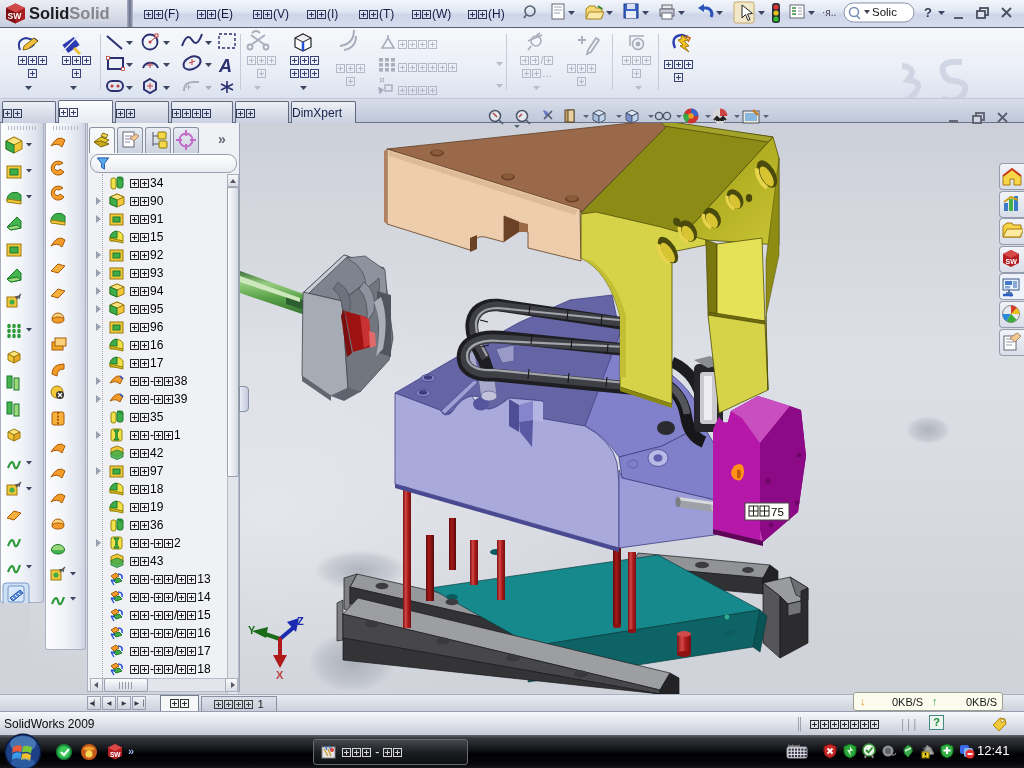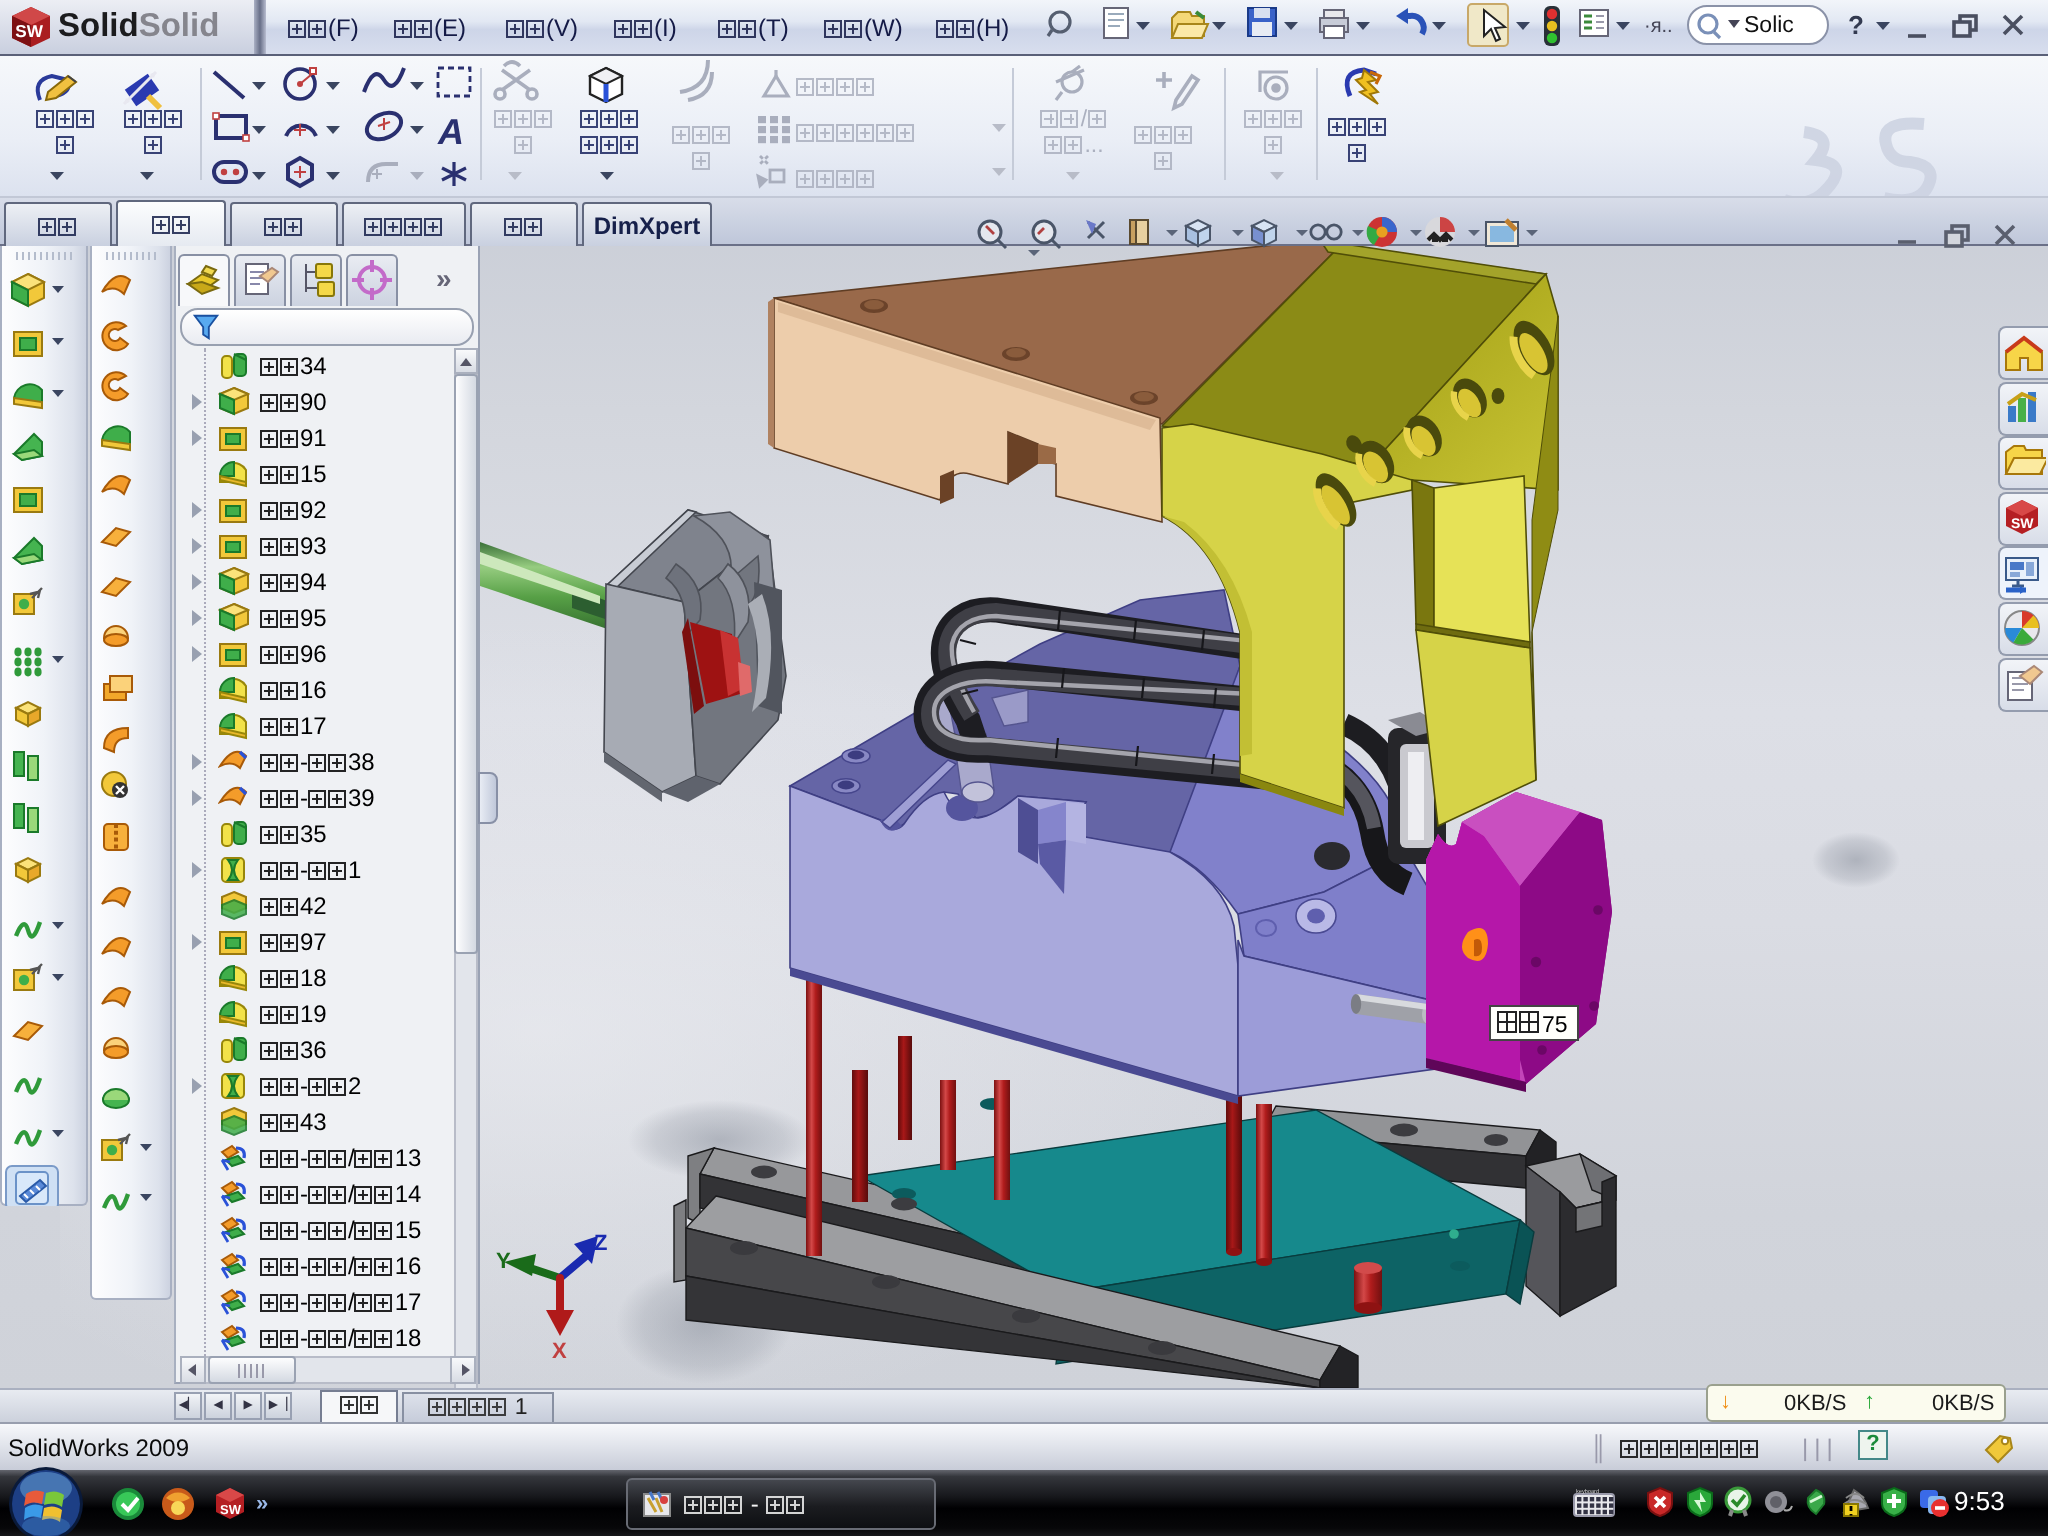--- a/index.html
+++ b/index.html
@@ -17,21 +17,21 @@
 #swtext span{color:#85858d;}
 #tbsep{left:127px;top:0;width:6px;height:27px;background:linear-gradient(90deg,#aab0c4,#686f88 50%,#b8bdd0);}
 .menu{top:7px;font-size:12px;color:#141a46;}
 #cmdbar{left:0;top:28px;width:1024px;height:71px;
  background:linear-gradient(180deg,#f6f8fb 0%,#eaeef6 60%,#dce2ef 100%);
  border-bottom:1px solid #c2c8d6;}
 .cbtn{position:absolute;font-size:11.5px;color:#1a2560;text-align:center;line-height:13px;}
 .cbtn.dis{color:#abb0bf;}
 #tabbar{left:0;top:99px;width:1024px;height:24px;background:linear-gradient(180deg,#d8dde9,#bfc7da);border-bottom:1px solid #6a7088;}
 .tab{position:absolute;top:2px;height:22px;border:1px solid #60687e;border-bottom:none;border-radius:2px 2px 0 0;
- background:linear-gradient(180deg,#edf0f5,#c9d0e0);font-size:12px;color:#16204a;text-align:center;padding-top:4px;font-weight:bold;}
+ background:linear-gradient(180deg,#edf0f5,#c9d0e0);font-size:12px;color:#16204a;padding-top:4px;}
 .tab.act{background:linear-gradient(180deg,#fcfdfe,#e6eaf1);height:23px;top:1px;z-index:3;}
 #viewport{left:0;top:112px;width:1024px;height:582px;
  background:linear-gradient(180deg,#cbcfd8 0%,#d3d6dd 16%,#dddfe6 42%,#dadce3 60%,#d1d4db 85%,#cfd2d9 100%);}
 #vplight{left:30px;top:195px;width:600px;height:400px;background:radial-gradient(ellipse at 40% 52%,rgba(240,241,245,.55),rgba(240,241,245,0) 70%);}
 .vtb{top:123px;background:linear-gradient(90deg,#fdfdfe 0%,#f0f3f8 50%,#dde2ec 85%,#ccd2e0 100%);border:1px solid #a8b0c2;border-top:none;border-radius:0 0 3px 3px;}
 #vtb1{left:0;width:44px;height:480px;}
 #vtb2{left:45px;width:41px;height:527px;}
 .grip{height:4px;margin:3px 7px 3px 7px;background:repeating-linear-gradient(90deg,#b4bccc 0 1px,rgba(0,0,0,0) 1px 3px);}
 #treepanel{left:87px;top:123px;width:153px;height:569px;background:#eff1f4;border-left:1px solid #a8b0c0;border-right:1px solid #9aa2b4;border-bottom:1px solid #9aa2b4;}
 .ftab{position:absolute;top:4px;width:26px;height:26px;border:1px solid #8890a4;border-bottom:none;border-radius:3px 3px 0 0;background:linear-gradient(180deg,#e9ecf2,#ccd3e0);}
@@ -1167,21 +1167,21 @@
       <svg class="abs" style="left:939px;top:8px" width="16" height="16" viewBox="0 0 16 16">
         <path d="M8 1 l6 2.5 0 5.5 q0 4 -6 6 q-6 -2 -6 -6 l0 -5.5 z" fill="#38b048" stroke="#0a6a1a"></path>
         <path d="M8 4 v7 m-3.5 -3.5 h7" stroke="#fff" stroke-width="2"></path>
       </svg>
       <svg class="abs" style="left:958.5px;top:8px" width="16" height="16" viewBox="0 0 16 16">
         <rect x="1" y="2" width="9" height="9" rx="2" fill="#3a6ae8"></rect>
         <rect x="5" y="5" width="9" height="9" rx="2" fill="#88b8f0"></rect>
         <circle cx="11" cy="11" r="4.5" fill="#e83030"></circle>
         <path d="M8.5 11 h5" stroke="#fff" stroke-width="1.8"></path>
       </svg>
-      <div class="abs" style="left:977px;top:8px;color:#fff;font-size:13px">9:53</div>
+      <div class="abs" style="left:977px;top:8px;color:#fff;font-size:13px">12:41</div>
     </div>
 <div class="tpane" style="top:163px"><svg width="23" height="24" viewBox="0 0 23 24">
         <path d="M3 12 l9 -7 9 7 v9 h-7 v-6 h-4 v6 h-7 z" fill="#f7d548" stroke="#a8780a"></path>
         <path d="M3 12 l9 -7 9 7" fill="none" stroke="#c83a1a" stroke-width="2"></path>
       </svg></div>
     <div class="tpane" style="top:190.6px"><svg width="23" height="24" viewBox="0 0 23 24">
         <rect x="4" y="11" width="4" height="8" fill="#3a7ac8"></rect>
         <rect x="9" y="7" width="4" height="12" fill="#48b048"></rect>
         <rect x="14" y="4" width="4" height="15" fill="#3a7ac8"></rect>
         <path d="M4 10 l7 -5 7 3" stroke="#c8a018" stroke-width="2" fill="none"></path>

